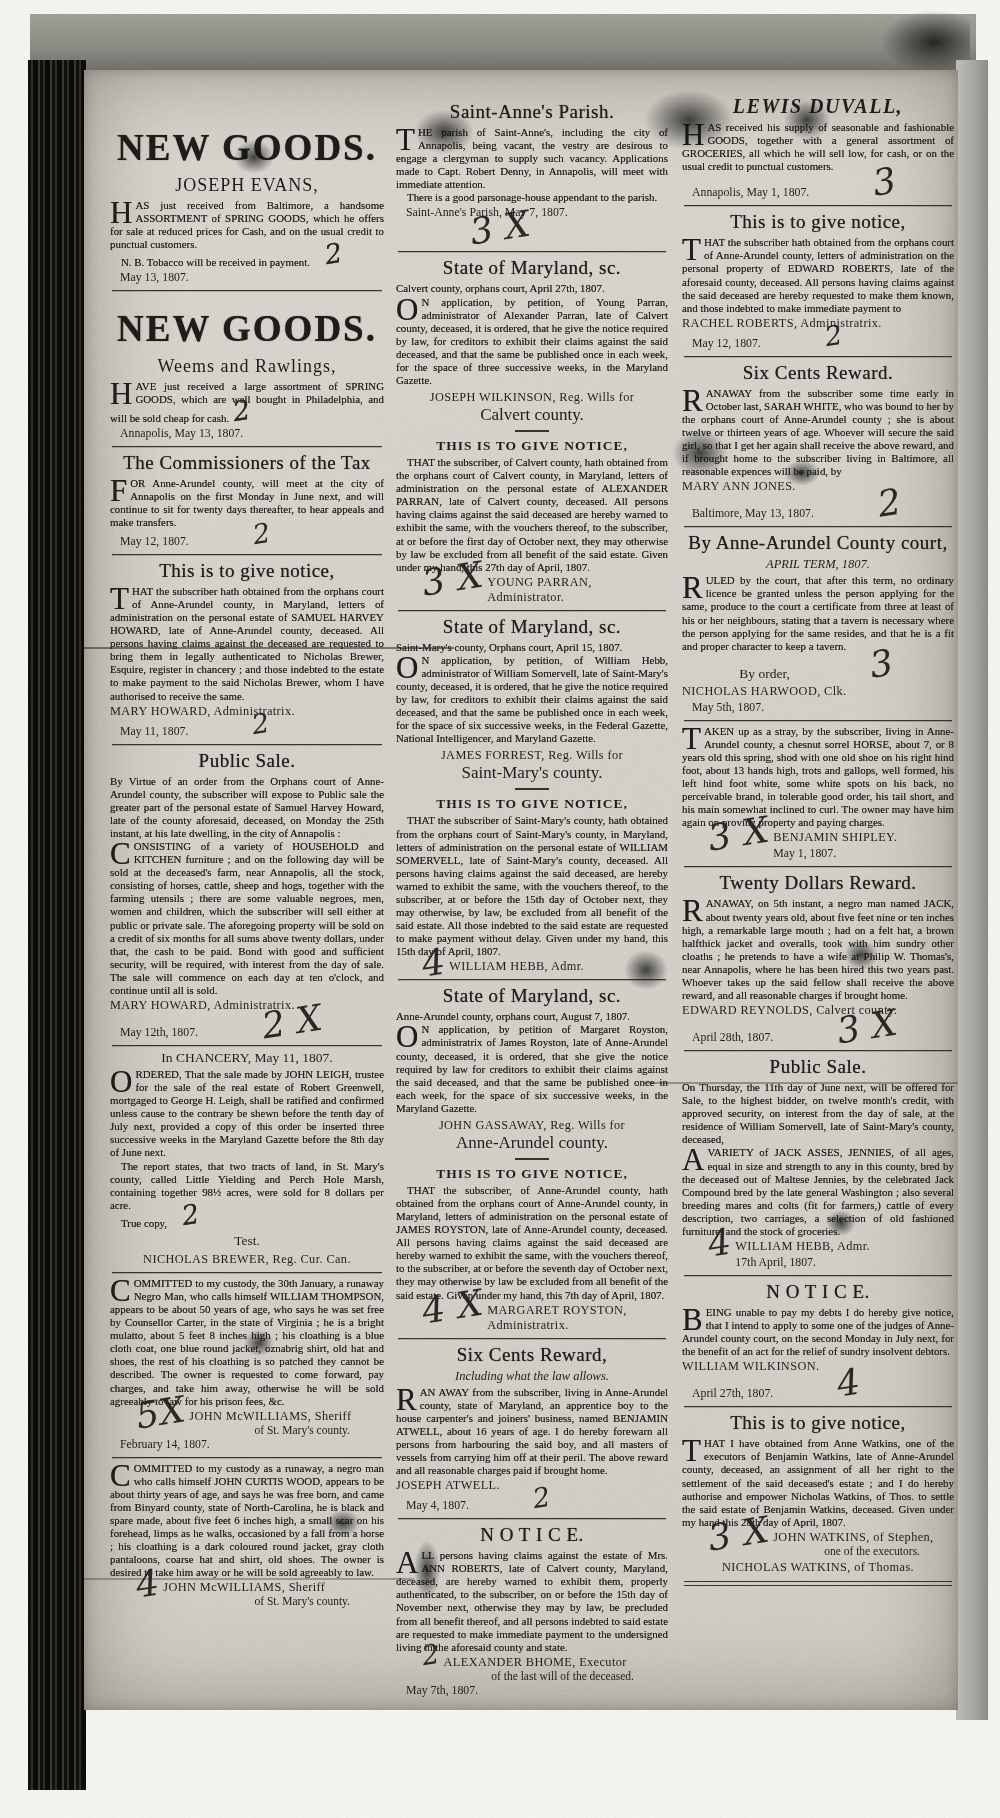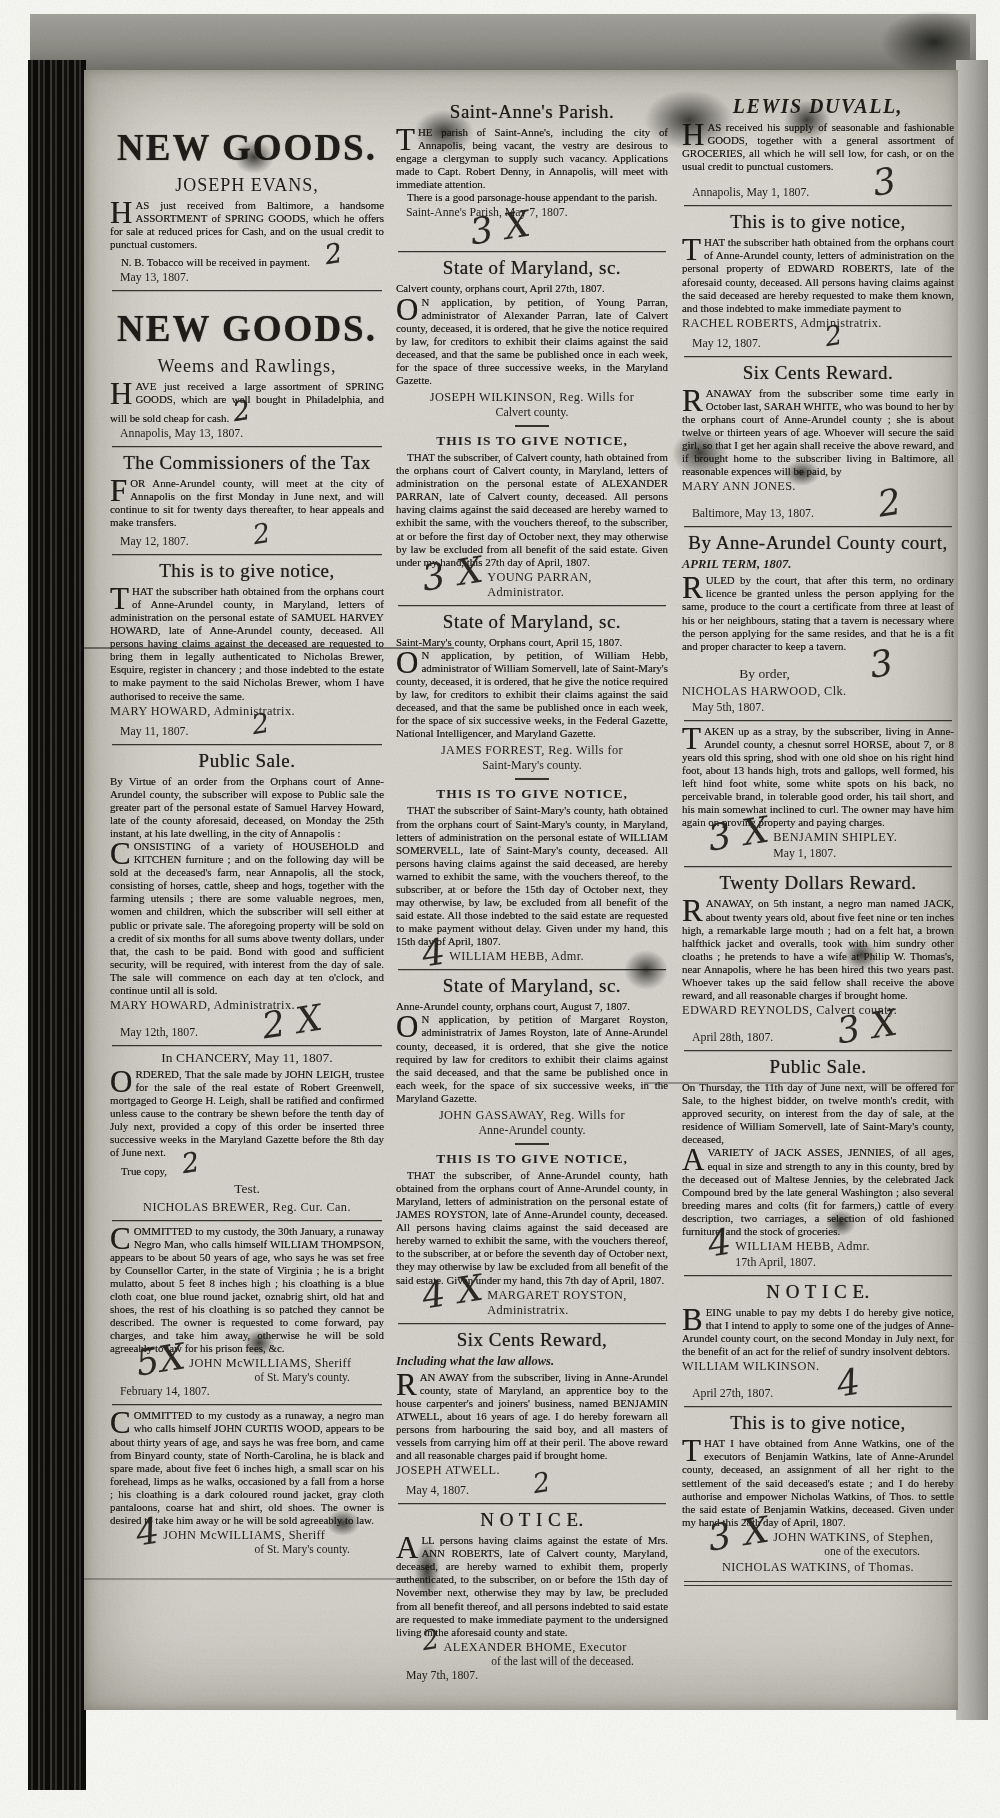--- a/index.html
+++ b/index.html
@@ -33,34 +33,34 @@
 
   .ad { margin:0 0 4px 0; }
   .b-h1 { font-size:37px; font-weight:bold; text-align:center; letter-spacing:2px;
           margin:16px 0 6px 0; text-shadow:0 0 1px rgba(25,22,18,.8); }
   .b-name { font-size:18px; text-align:center; letter-spacing:1px; margin:2px 0 3px 0; }
   .b-h2 { font-size:19px; text-align:center; margin:5px 0 3px 0; letter-spacing:.5px;
           text-shadow:0 0 .8px rgba(25,22,18,.7); white-space:nowrap; }
   .b-h2it { font-size:20px; font-style:italic; font-weight:bold; text-align:center;
           letter-spacing:1.5px; margin:5px 0 3px 0; white-space:nowrap; }
   .b-h3 { font-size:13.5px; text-align:center; letter-spacing:1px; margin:6px 0 2px 0; font-weight:bold; }
-  .b-h2i { font-size:12.5px; font-style:italic; font-weight:bold; text-align:left; margin:0 0 2px 0; }
+  .b-h2i { font-size:12.5px; font-style:italic; font-weight:normal; text-align:center; margin:0 0 2px 0; }
   .b-ctr { font-size:13.5px; text-align:center; margin:3px 0 2px 0; }
   .b-body, .b-bodyd, .b-bodyn {
     font-size:10.9px; line-height:1.2; text-align:justify;
     text-shadow:0 0 .6px rgba(30,27,22,.65);
   }
   .b-body { text-indent:11px; }
   .b-bodyn { text-indent:0; }
   .b-bodyd { text-indent:0; }
   .dropcap { float:left; font-size:31px; line-height:25px; padding:1px 3px 0 0; font-weight:normal; }
   .b-sig  { font-size:12.3px; text-align:left; letter-spacing:.4px; margin-top:1px; }
   .b-sigc { font-size:12.3px; text-align:center; letter-spacing:.4px; margin-top:3px; }
   .b-sig2 { font-size:11.5px; text-align:right; padding-right:34px; }
-  .b-sig2c{ font-size:12px; text-align:center; }
+  .b-sig2c{ font-size:17px; text-align:center; }
   .b-date { font-size:11.8px; text-align:left; padding-left:10px; margin:1px 0 2px 0; }
   .b-rule { border-top:1.6px solid #37342e; margin:5px 2px 4px 2px;
             box-shadow:0 1px 0 rgba(55,52,46,.25); }
   .b-drule{ border-top:1.5px solid #37342e; border-bottom:1.5px solid #37342e;
             height:3px; margin:6px 2px 5px 2px; }
   .b-dash { width:34px; border-top:2px solid #37342e; margin:5px auto 4px auto; }
   .b-imp1 { font-size:19px; text-align:center; letter-spacing:4px; margin:8px 0 2px 0; font-weight:bold; }
   .b-imp2 { font-size:14.5px; text-align:center; letter-spacing:.5px; }
   .handmark { font-family:"DejaVu Serif", serif; font-style:italic; font-size:27px;
               display:inline-block; transform:rotate(-9deg); color:#2b2823;
@@ -119,20 +119,21 @@
           <div class="b-h2">Public Sale.</div>
           <div class="b-bodyn">By Virtue of an order from the Orphans court of Anne-Arundel county, the subscriber will expose to Public sale the greater part of the personal estate of Samuel Harvey Howard, late of the county aforesaid, deceased, on Monday the 25th instant, at his late dwelling, in the city of Annapolis :</div>
           <div class="b-bodyd"><span class="dropcap">C</span>ONSISTING of a variety of HOUSEHOLD and KITCHEN furniture ; and on the following day will be sold at the deceased's farm, near Annapolis, all the stock, consisting of horses, cattle, sheep and hogs, together with the farming utensils ; there are some valuable negroes, men, women and children, which the subscriber will sell either at public or private sale.  The aforegoing property will be sold on a credit of six months for all sums above twenty dollars, under that, the cash to be paid. Bond with good and sufficient security, will be required, with interest from the day of sale.  The sale will commence on each day at ten o'clock, and continue until all is sold.</div>
           <div class="b-sig">MARY HOWARD, Administratrix.</div>
           <div class="b-date">May 12th, 1807.<span class="handmark big">2 X</span></div>
           <div class="b-rule"></div>
         </article>
         <article class="ad">
           <div class="b-ctr">In CHANCERY, May 11, 1807.</div>
           <div class="b-bodyd"><span class="dropcap">O</span>RDERED, That the sale made by JOHN LEIGH, trustee for the sale of the real estate of Robert Greenwell, mortgaged to George H. Leigh, shall be ratified and confirmed unless cause to the contrary be shewn before the tenth day of July next, provided a copy of this order be inserted three successive weeks in the Maryland Gazette before the 8th day of June next.</div>
+          <div class="b-body">The report states, that two tracts of land, in St. Mary's county, called Little Yielding and Perch Hole Marsh, containing together 98½ acres, were sold for 8 dollars per acre.</div>
           <div class="b-body">True copy,<span class="handmark">2</span></div>
           <div class="b-ctr">Test.</div>
           <div class="b-sigc">NICHOLAS BREWER, Reg. Cur. Can.</div>
           <div class="b-rule"></div>
         </article>
         <article class="ad">
           <div class="b-bodyd"><span class="dropcap">C</span>OMMITTED to my custody, the 30th January, a runaway Negro Man, who calls himself WILLIAM THOMPSON, appears to be about 50 years of age, who says he was set free by Counsellor Carter, in the state of Virginia ; he is a bright mulatto, about 5 feet 8 inches high ; his cloathing is a blue cloth coat, one blue round jacket, oznabrig shirt, old hat and shoes, the rest of his cloathing is so patched they cannot be described.  The owner is requested to come forward, pay charges, and take him away, otherwise he will be sold agreeably to law for his prison fees, &amp;c.</div>
           <div class="b-sig"><span class="handmark big">5X</span>JOHN McWILLIAMS, Sheriff</div>
           <div class="b-sig2">of St. Mary's county.</div>
           <div class="b-date">February 14, 1807.</div>

